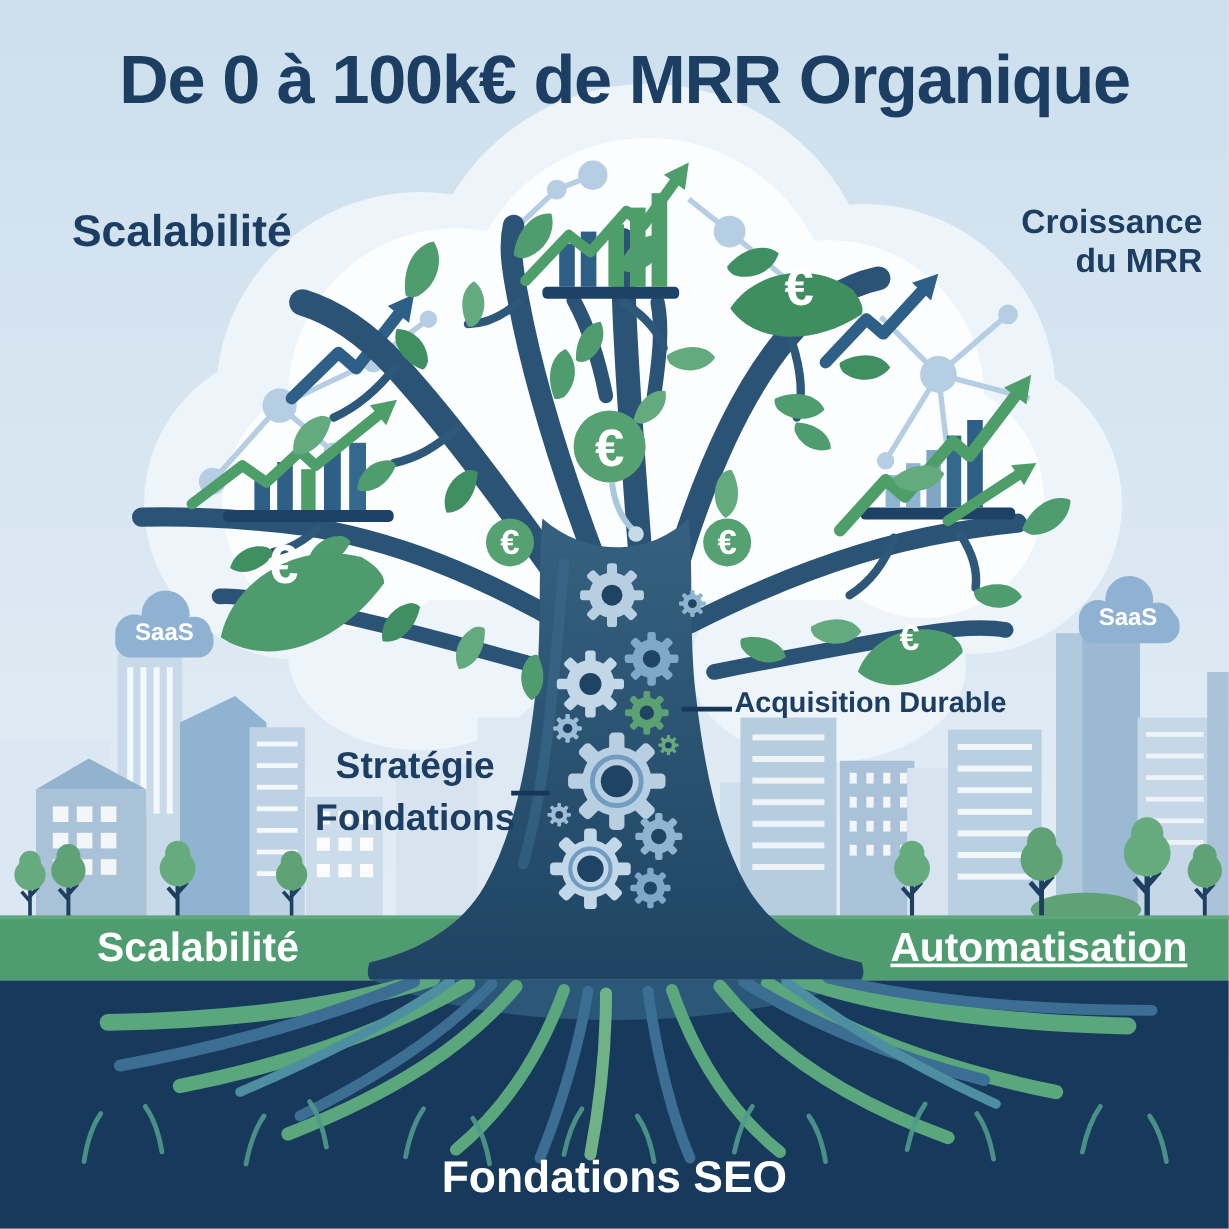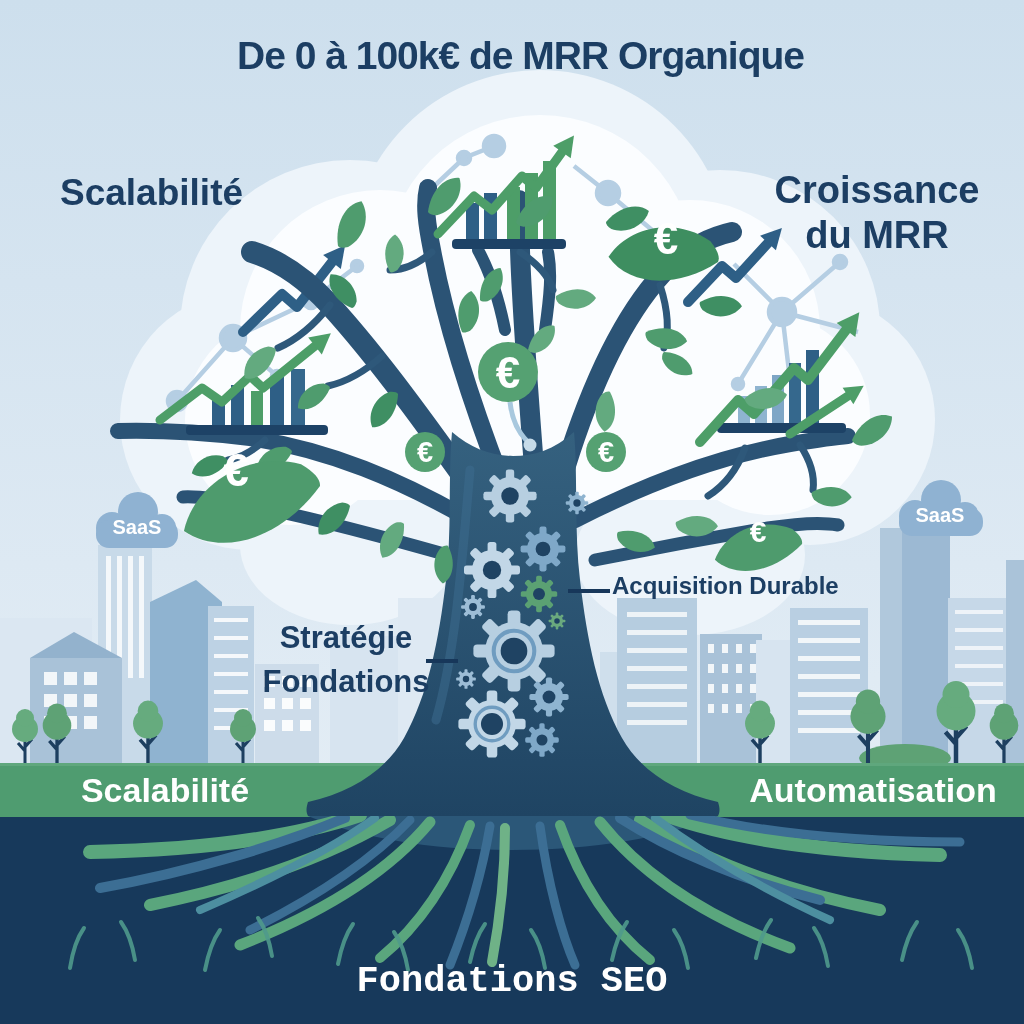--- a/index.html
+++ b/index.html
@@ -1,27 +1,27 @@
 <!DOCTYPE html>
 <html><head>
 <meta charset="utf-8">
 <style>
   html,body{margin:0;padding:0;background:#dfe9f2;}
   .stage{position:relative;width:1024px;height:1024px;overflow:hidden;
          font-family:"Liberation Sans",sans-serif;}
   .stage svg{position:absolute;left:0;top:0;}
   .lbl{position:absolute;font-weight:bold;color:#1c3e63;white-space:pre-line;}
-  .title{top:34px;left:17px;right:0;text-align:center;font-size:39px;letter-spacing:-1px;}
+  .title{top:34px;left:17px;right:0;text-align:center;font-size:57px;letter-spacing:-1px;}
   .scal-top{top:172px;left:60px;font-size:37px;}
-  .croissance{top:168px;left:752px;width:250px;text-align:center;font-size:38px;line-height:1.18;}
+  .croissance{top:168px;left:752px;width:250px;text-align:right;font-size:28px;line-height:1.18;}
   .acquisition{top:572px;left:612px;font-size:24px;}
   .strategie{top:616px;left:228px;width:236px;text-align:center;font-size:31px;line-height:1.42;}
   .band-left{top:771px;left:40px;width:250px;text-align:center;font-size:34px;color:#ffffff;}
-  .band-right{top:771px;left:742px;width:262px;text-align:center;font-size:34px;color:#ffffff;}
-  .fondations{top:960px;left:352px;width:320px;text-align:center;font-size:37px;color:#ffffff;font-family:Liberation Mono, monospace;}
+  .band-right{top:771px;left:742px;width:262px;font-size:34px;color:#ffffff;text-decoration:underline;}
+  .fondations{top:960px;left:352px;width:320px;text-align:center;font-size:37px;color:#ffffff;}
   .saas{position:absolute;font-weight:bold;color:#ffffff;font-size:20px;text-align:center;width:80px;}
   .saas-left{top:516px;left:97px;}
   .saas-right{top:504px;left:900px;}
 </style>
 </head>
 <body>
 
 <div class="stage">
 <svg width="1024" height="1024" viewBox="0 0 1024 1024">
   <defs>

